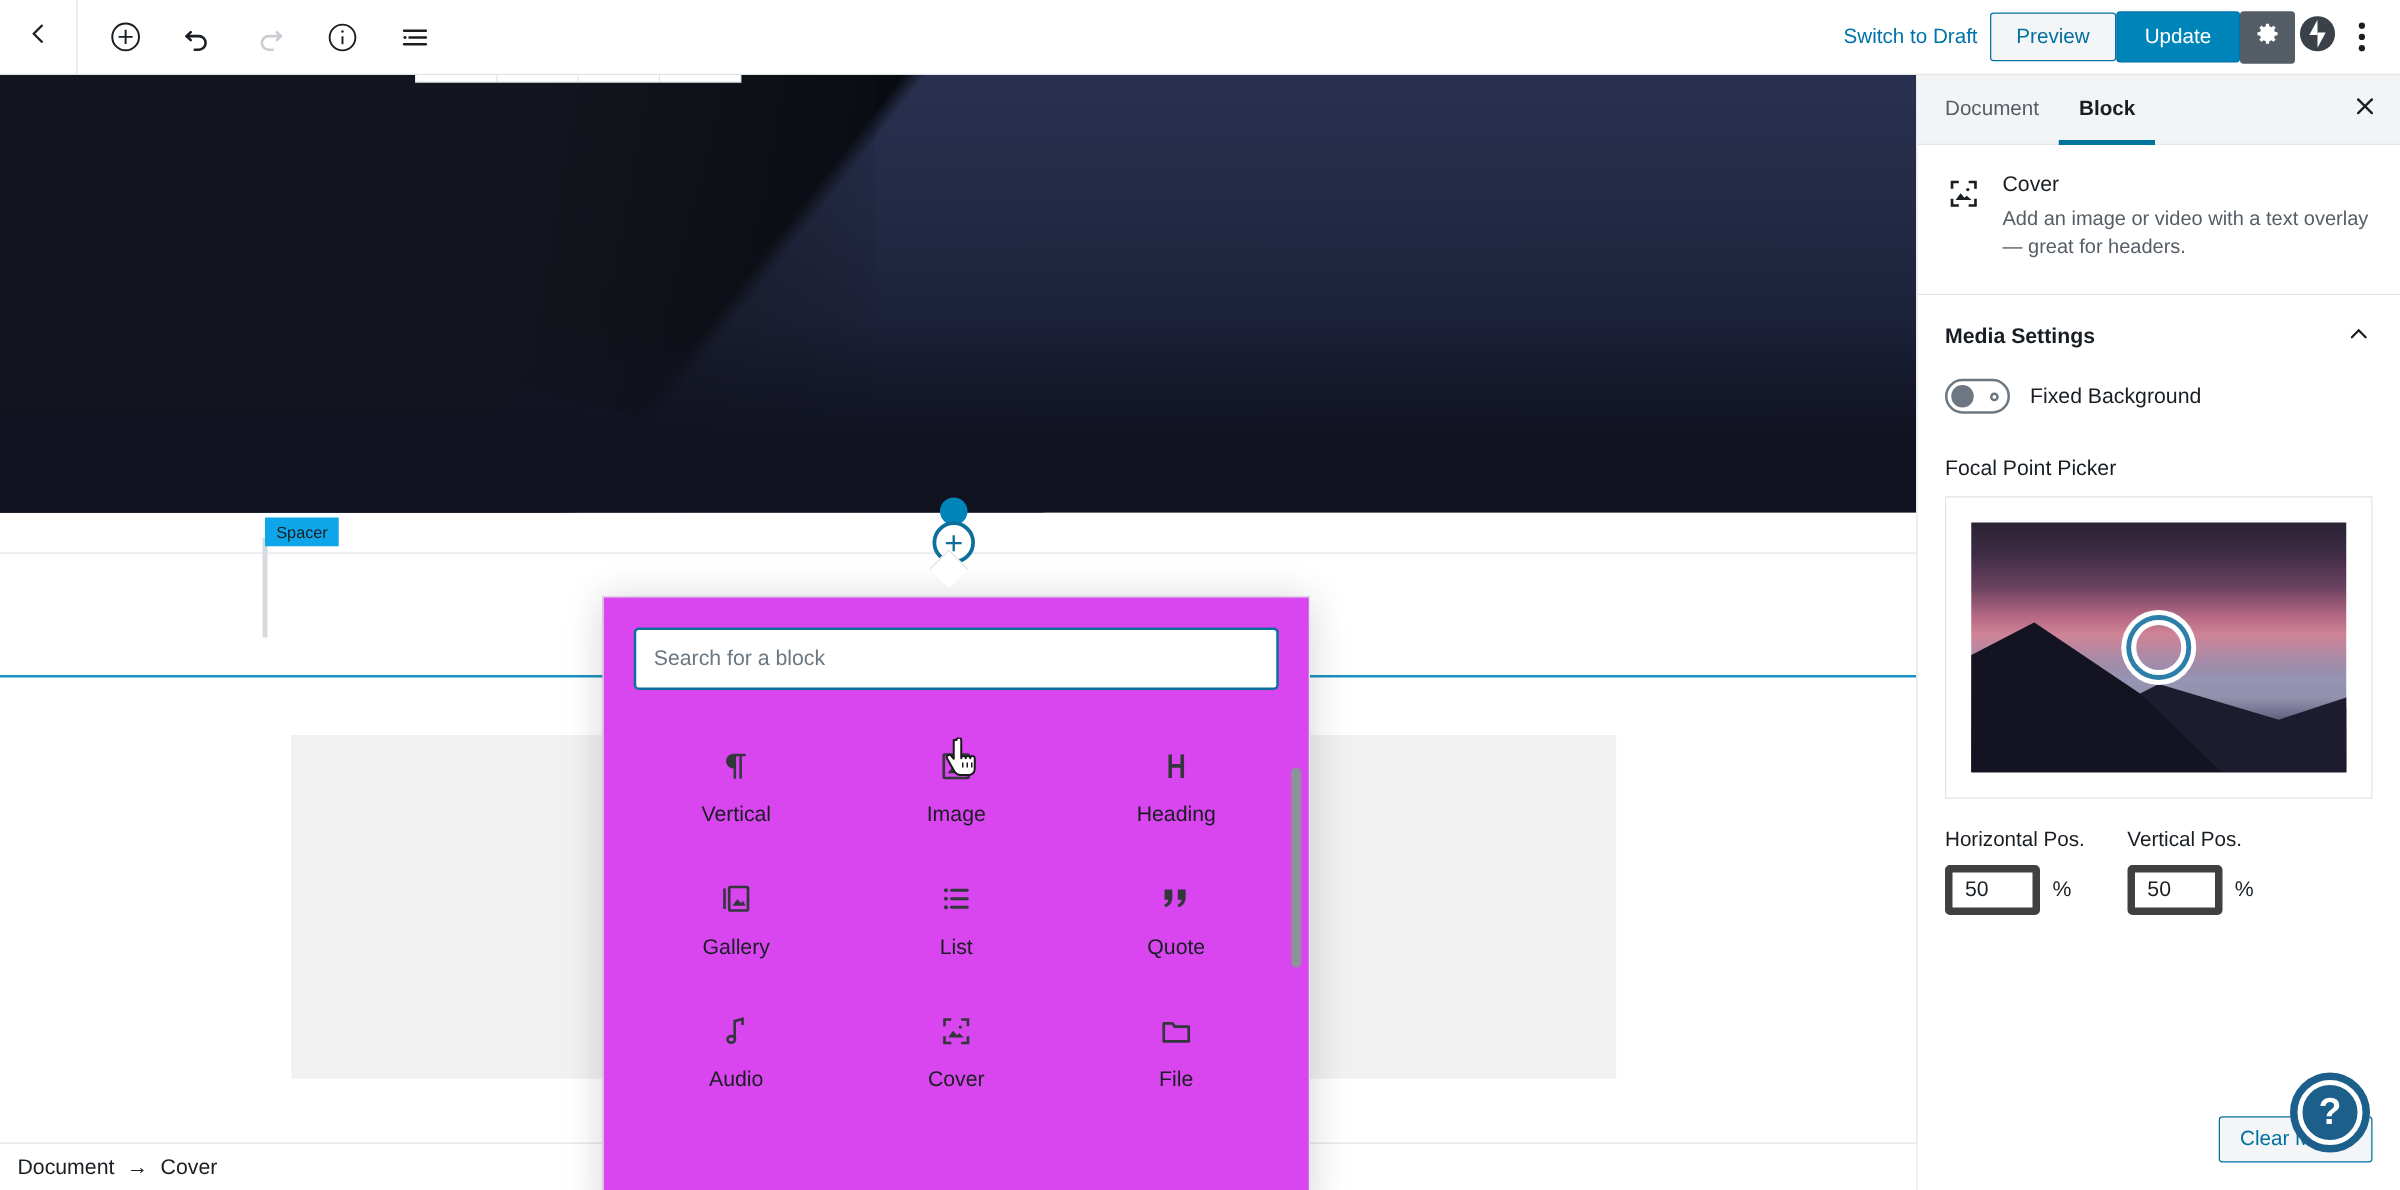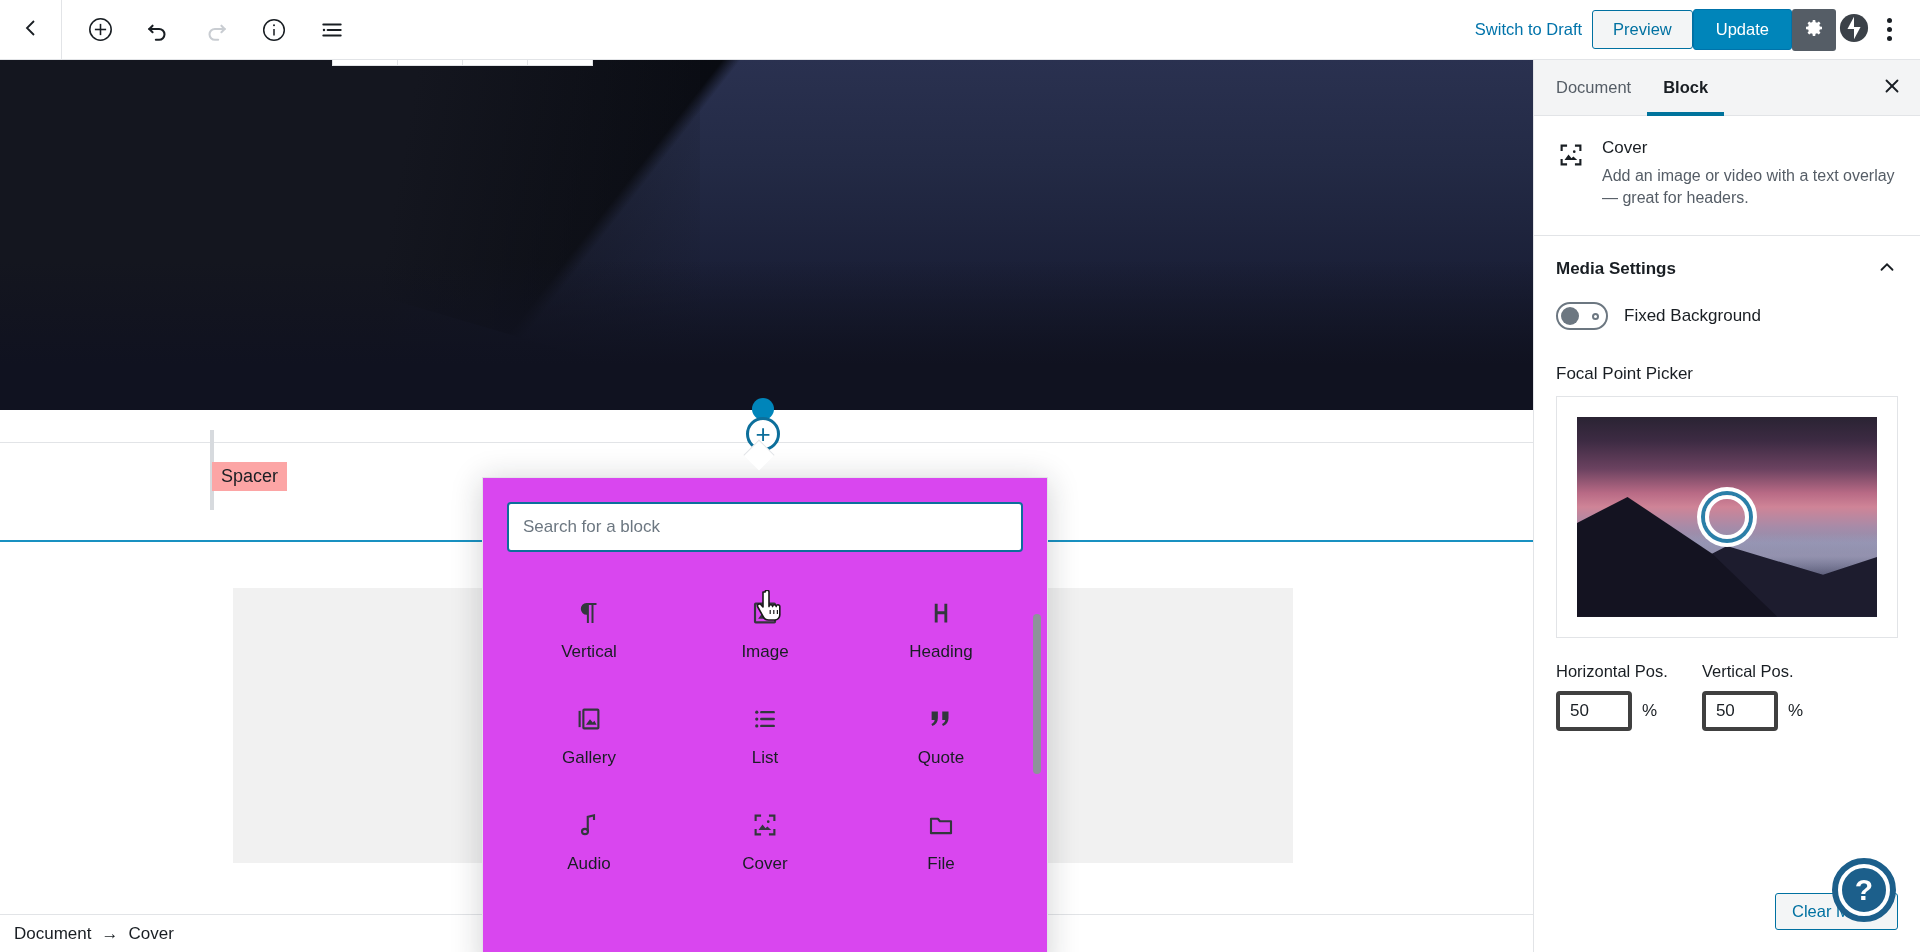--- a/index.html
+++ b/index.html
@@ -101,22 +101,22 @@
   .spacer-zone {
     position: absolute; left: 0; top: 350px; width: 1533px; height: 76px;
   }
   .spacer-line-top {
     position: absolute; left: 0; top: 32px; width: 1533px; height: 1px; background: #e2e4e7;
   }
   .spacer-vline {
     position: absolute; left: 210px; top: 20px; width: 4px; height: 80px; background: #d7dade;
   }
   .spacer-tag {
-    position: absolute; left: 212px; top: 414px; background: #fca5a5; color: #191e23;
-    font-size: 18px; padding: 4px 9px; z-index: 12; margin-top: 48px;
+    position: absolute; left: 212px; top: 414px; background: #0ea5e9; color: #191e23;
+    font-size: 13px; padding: 4px 9px; z-index: 12;
   }
 
   
   .ins-dot {
     position: absolute; left: 752px; top: 398px; width: 22px; height: 22px; border-radius: 50%;
     background: #0085ba; z-index: 45; cursor: pointer;
   }
   .ins-plus {
     position: absolute; left: 746px; top: 417px; width: 34px; height: 34px; border-radius: 50%;
     background: #fff; border: 3px solid #0d6f9b; color: #0d6f9b;
@@ -244,21 +244,21 @@
     position: absolute; left: 50%; top: 50%; transform: translate(-50%,-50%);
     width: 44px; height: 44px; border-radius: 50%;
     border: 4px solid #fff; box-shadow: 0 0 0 4px #2b7fa8, 0 0 0 8px #fff;
     cursor: grab;
   }
   .pos-row { display: flex; gap: 34px; }
   .pos-col { }
   .pos-label { font-size: 16.5px; color: #191e23; margin-bottom: 10px; }
   .pos-inline { display: flex; align-items: center; gap: 10px; }
   .pos-input {
-    width: 76px; height: 40px; border: 4px solid #404040; border-radius: 4px;
+    width: 76px; height: 40px; border: 6px solid #404040; border-radius: 4px;
     font-size: 17px; padding: 0 10px; color: #191e23; outline: none;
     font-family: "Liberation Sans", sans-serif;
   }
   .pos-unit { font-size: 17px; color: #191e23; }
   .btn-clear {
     position: absolute; right: 22px; bottom: 22px;
     border: 1px solid #0071a1; color: #0071a1; background: #f3f5f6;
     border-radius: 3px; font-size: 16.5px; padding: 8px 16px; cursor: pointer;
     white-space: nowrap; overflow: hidden;
   }

